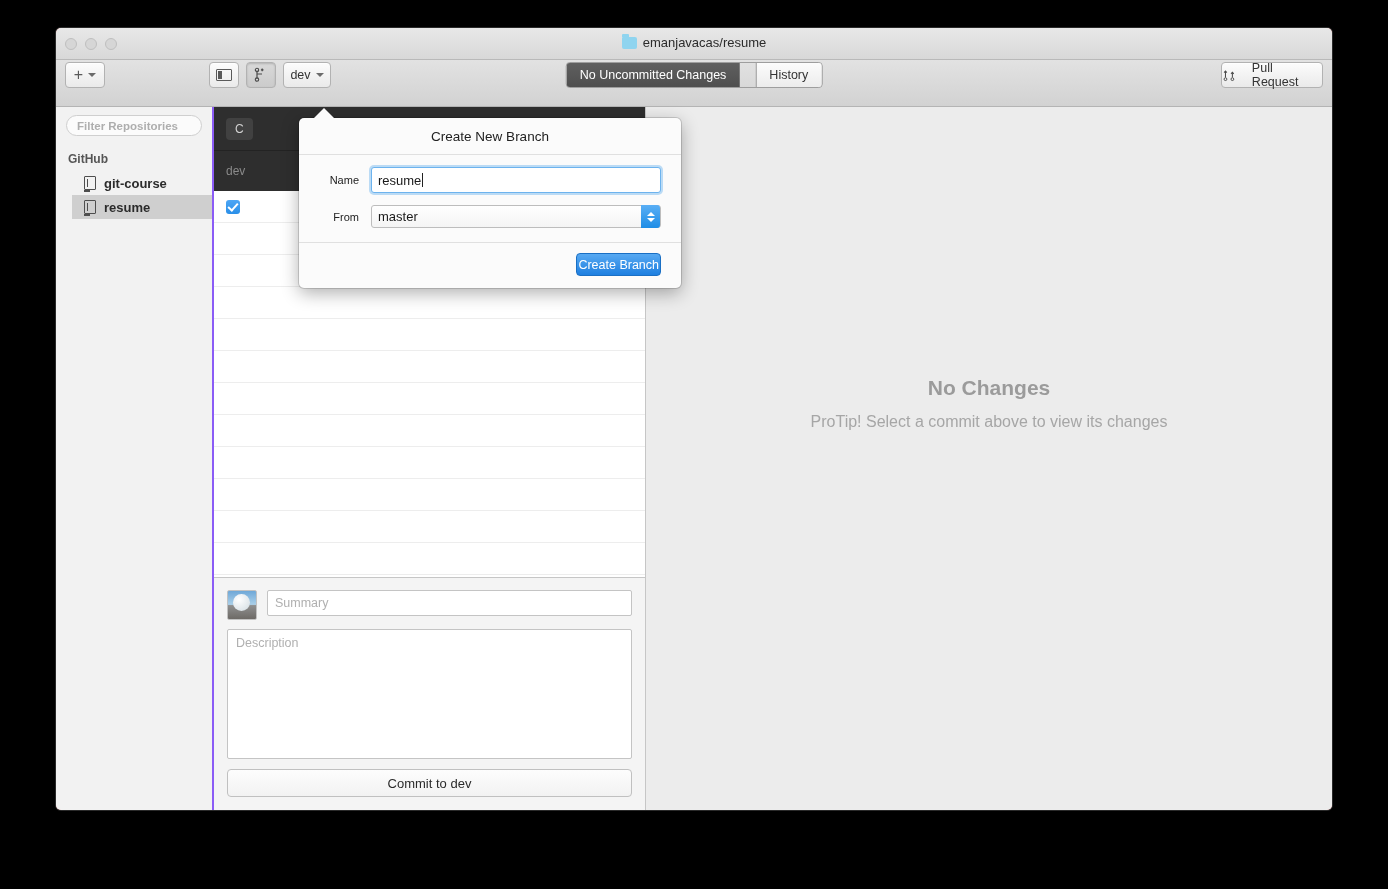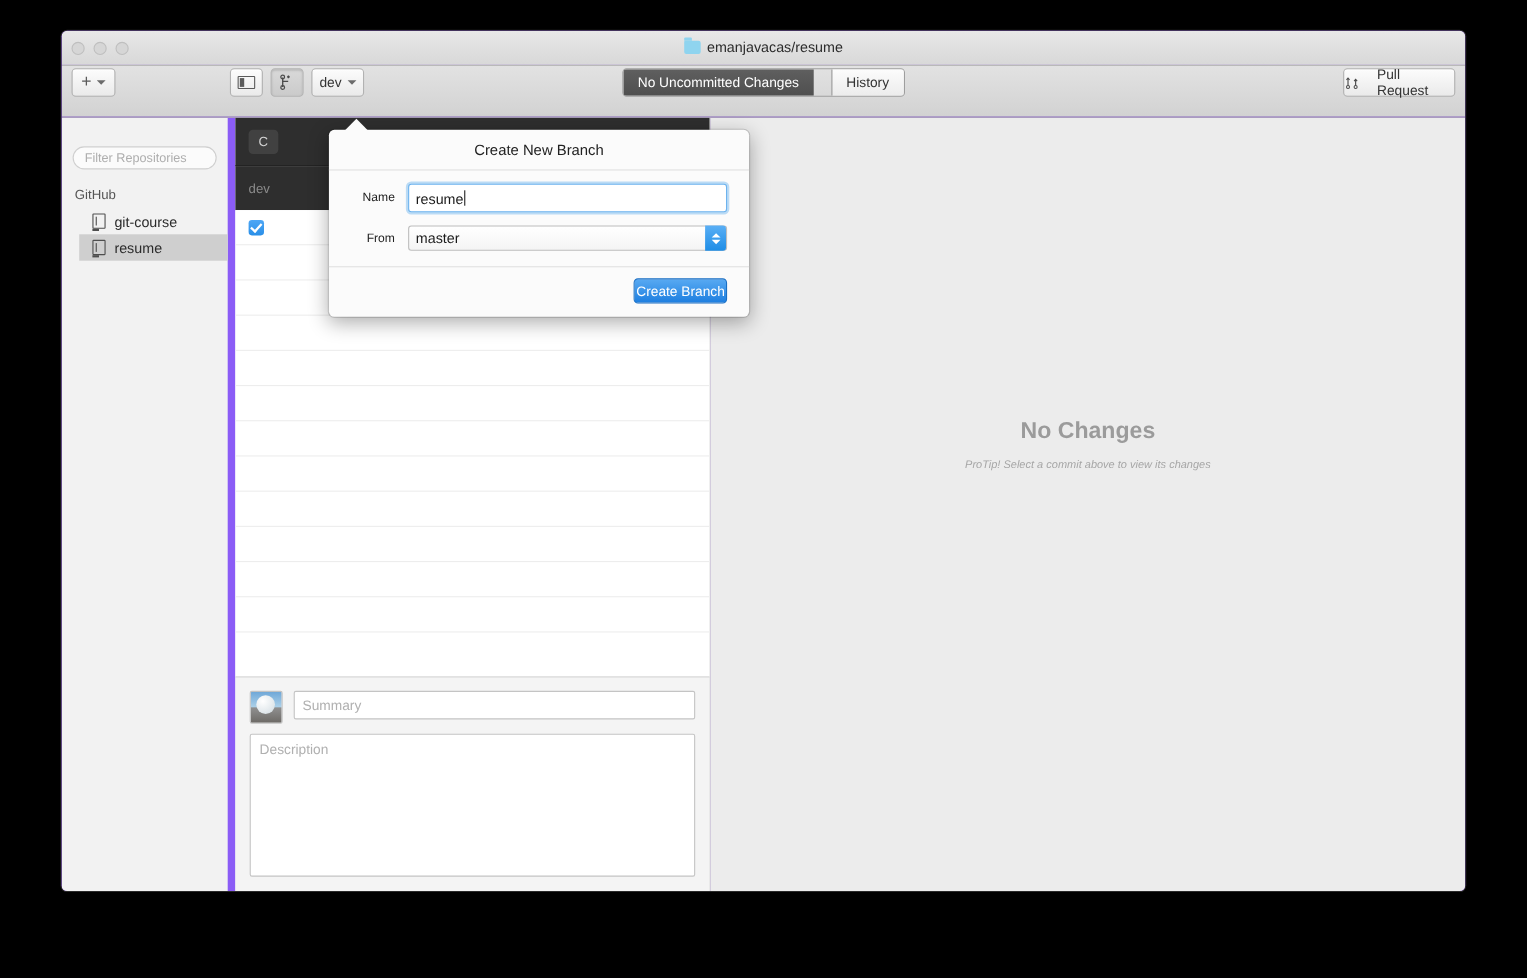--- a/index.html
+++ b/index.html
@@ -8,21 +8,21 @@
     background: #000;
     font-family: "Liberation Sans", sans-serif;
     overflow: hidden;
   }
 
   
   #window {
     position: absolute;
     left: 56px; top: 28px;
     width: 1276px; height: 782px;
-    background: #6d28d9;
+    background: #fca5a5;
     border-radius: 5px;
     overflow: hidden;
     box-shadow: 0 0 0 1px #2a2a2a;
   }
 
   
   .titlebar {
     position: relative;
     height: 32px;
     background: linear-gradient(to bottom, #e8e8e8, #d8d8d8);
@@ -122,22 +122,23 @@
   }
   .seg + .seg { border-left: 1px solid #9e9e9e; }
 
   
   .body-row { display: flex; height: 703px; }
 
   
   .sidebar {
     width: 158px;
     background: #f2f2f2;
-    border-right: 7px solid #8b5cf6;
-    padding-top: 26px;
+    border-right: 2px solid #8b5cf6;
+    padding-top: 8px;
+    font-weight: bold;
   }
   .filter-box {
     margin: 0 10px 16px 10px;
     height: 21px;
     border: 1px solid #cfcfcf;
     border-radius: 11px;
     background: #fbfbfb;
     display: flex; align-items: center;
     padding: 0 10px;
     font-size: 11.5px; color: #aeaeae;
@@ -303,21 +304,21 @@
     border: 3px solid #2196f3; margin-left: 3px;
   }
   .empty-area {
     flex: 1;
     display: flex; flex-direction: column;
     align-items: center; justify-content: center;
     gap: 13px;
     padding-bottom: 110px;
   }
   .empty-title { font-size: 21px; color: #9b9b9b; font-weight: bold; }
-  .empty-sub   { font-size: 10px; color: #a6a6a6; font-style: italic; }
+  .empty-sub   { font-size: 16px; color: #a6a6a6; }
 
   
   #popover {
     position: absolute;
     left: 243px; top: 90px;
     width: 382px;
     background: #fbfbfb;
     border-radius: 5px;
     box-shadow: 0 5px 18px rgba(0,0,0,0.32), 0 0 0 1px rgba(0,0,0,0.14);
     z-index: 40;
@@ -500,20 +501,21 @@
           <div class="file-row"></div>
           <div class="file-row"></div>
         </div>
 
       <div class="commit-form">
         <div class="summary-row">
           <div class="avatar"></div>
           <div class="text-input">Summary</div>
         </div>
         <div class="desc-box">Description</div>
+        <div class="commit-btn">Commit to dev</div>
       </div>
     </div>
 
     <div class="right-pane">
       <div class="graph-bar">
         <div class="sync-btn">
           <svg width="13" height="13" viewBox="0 0 16 16">
             <path d="M13 8a5 5 0 1 1-1.6-3.6" stroke="#e4e4e4" stroke-width="1.5" fill="none"></path>
             <path d="M3 8a5 5 0 0 1 1.6 3.6" stroke="#e4e4e4" stroke-width="1.5" fill="none"></path>
             <path d="M11 1.8 L11.8 4.8 L8.8 4.6 Z" fill="#e4e4e4"></path>

